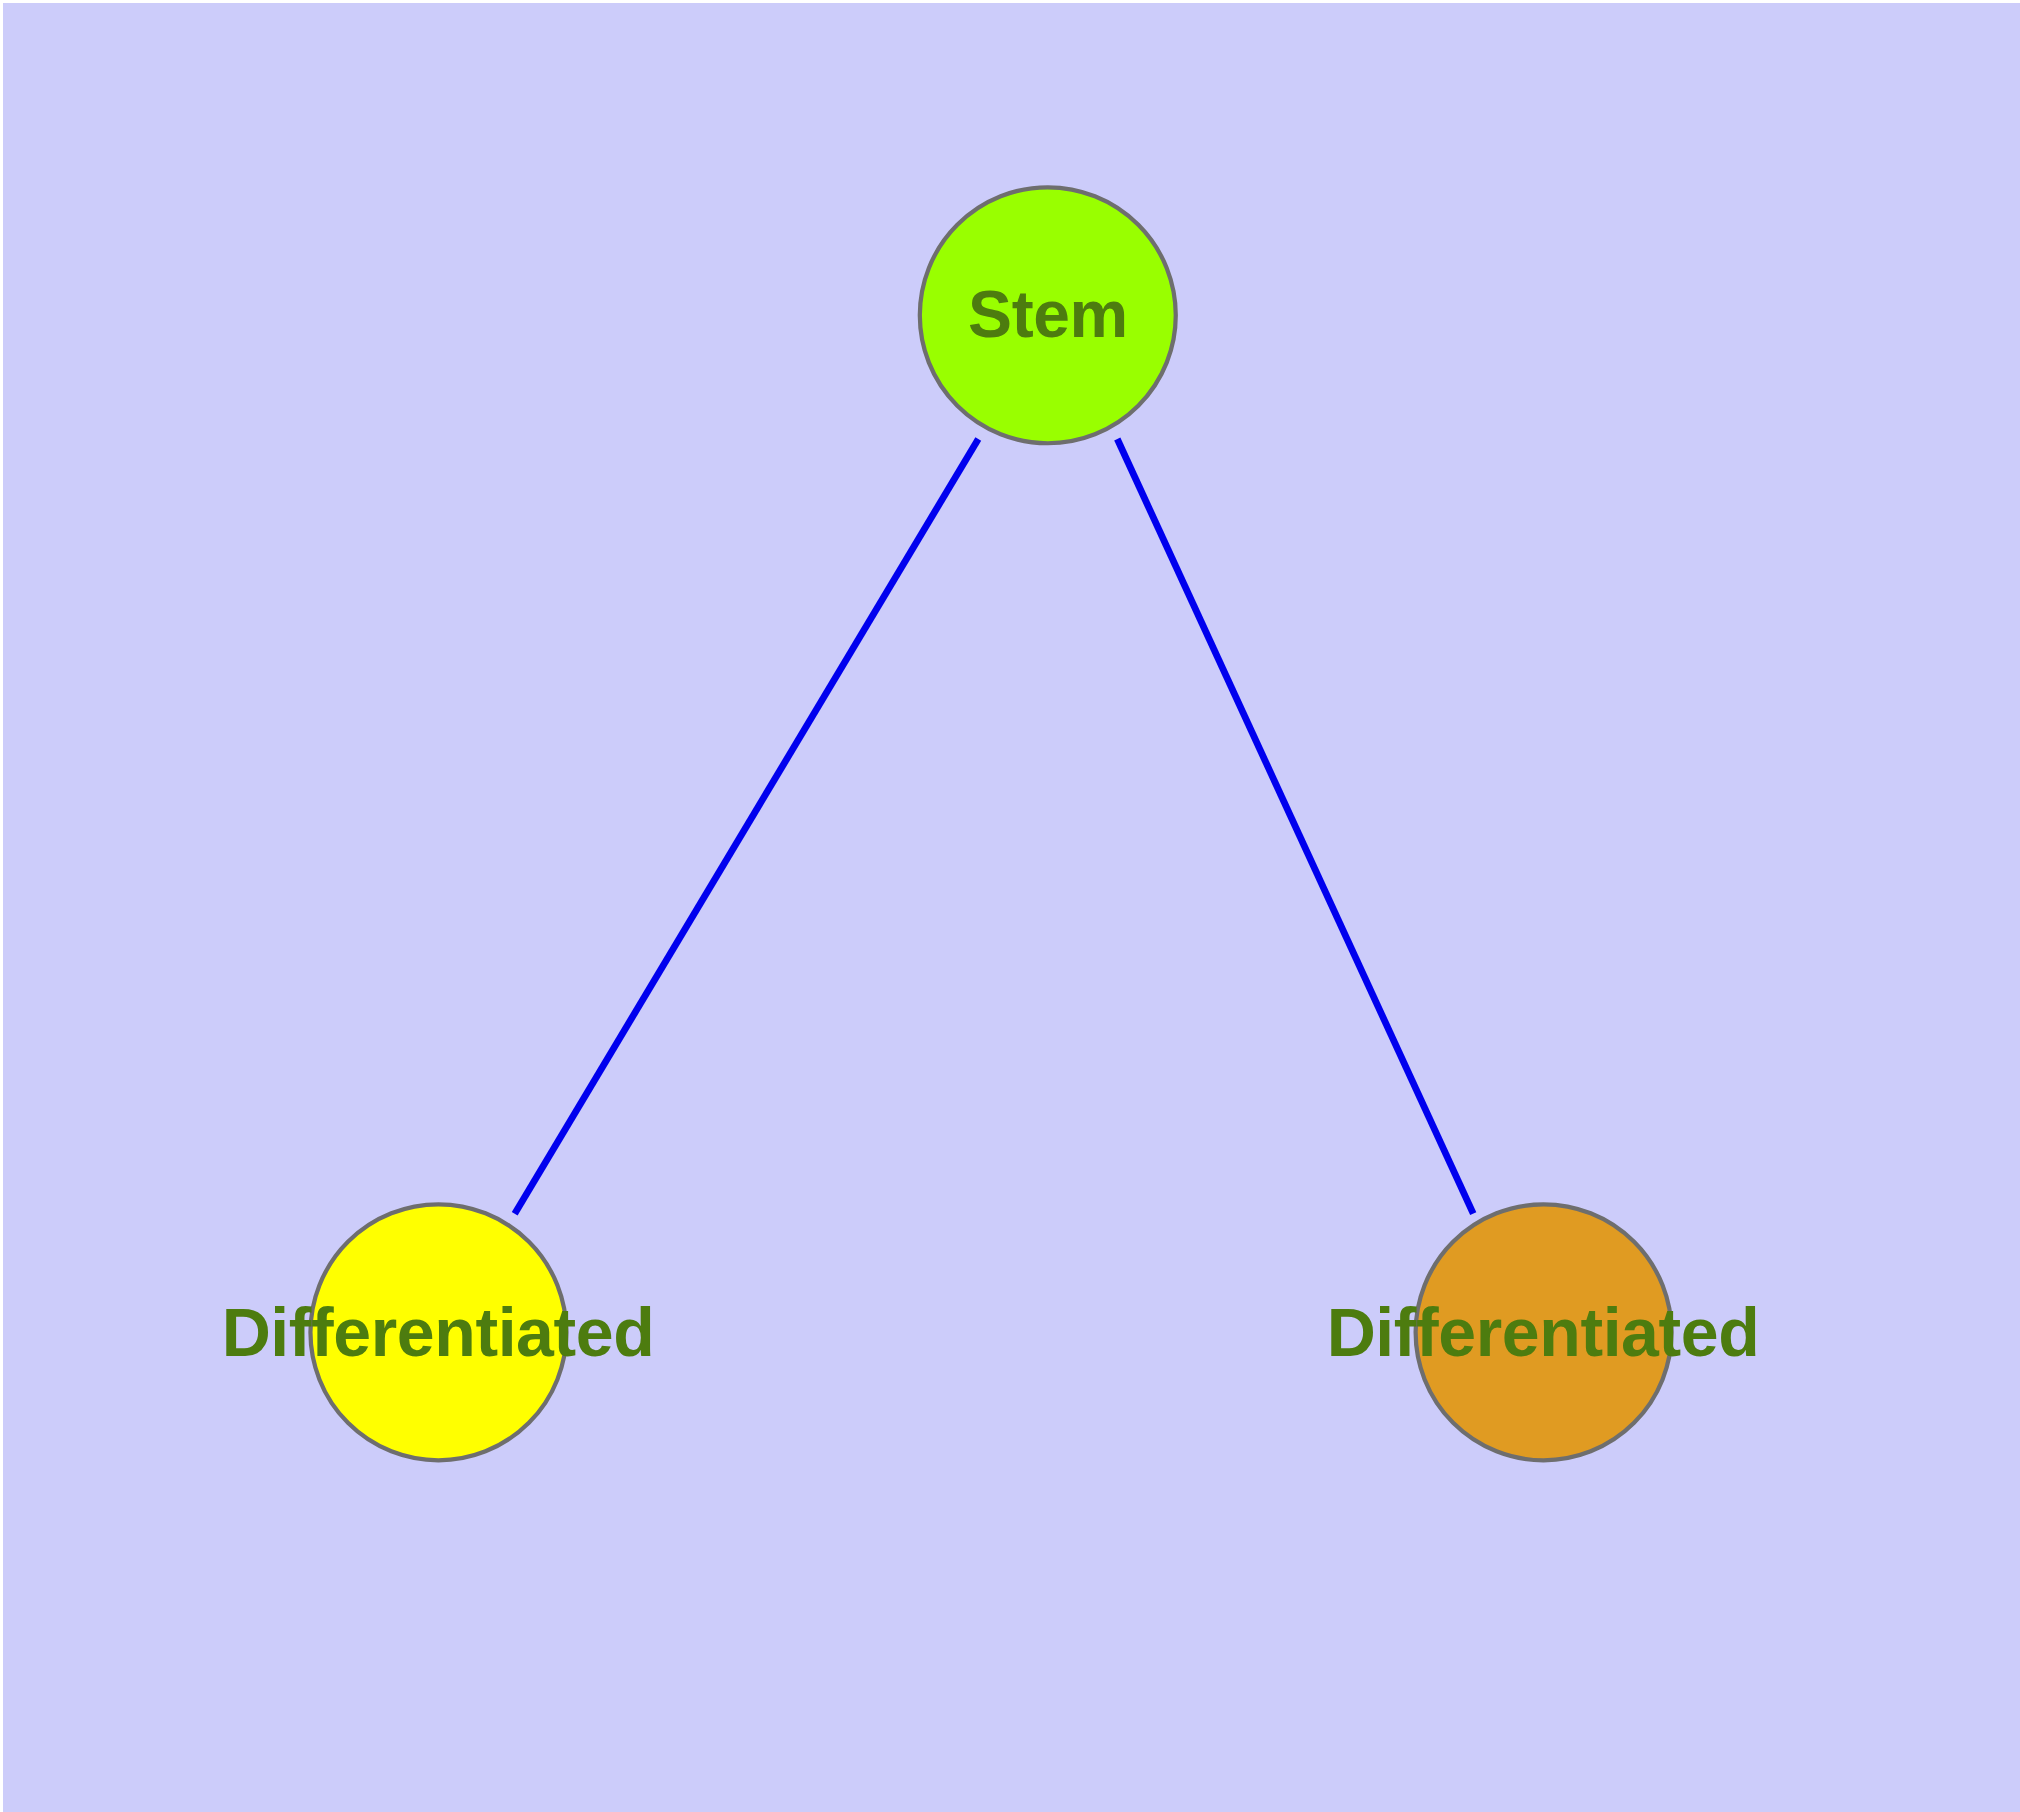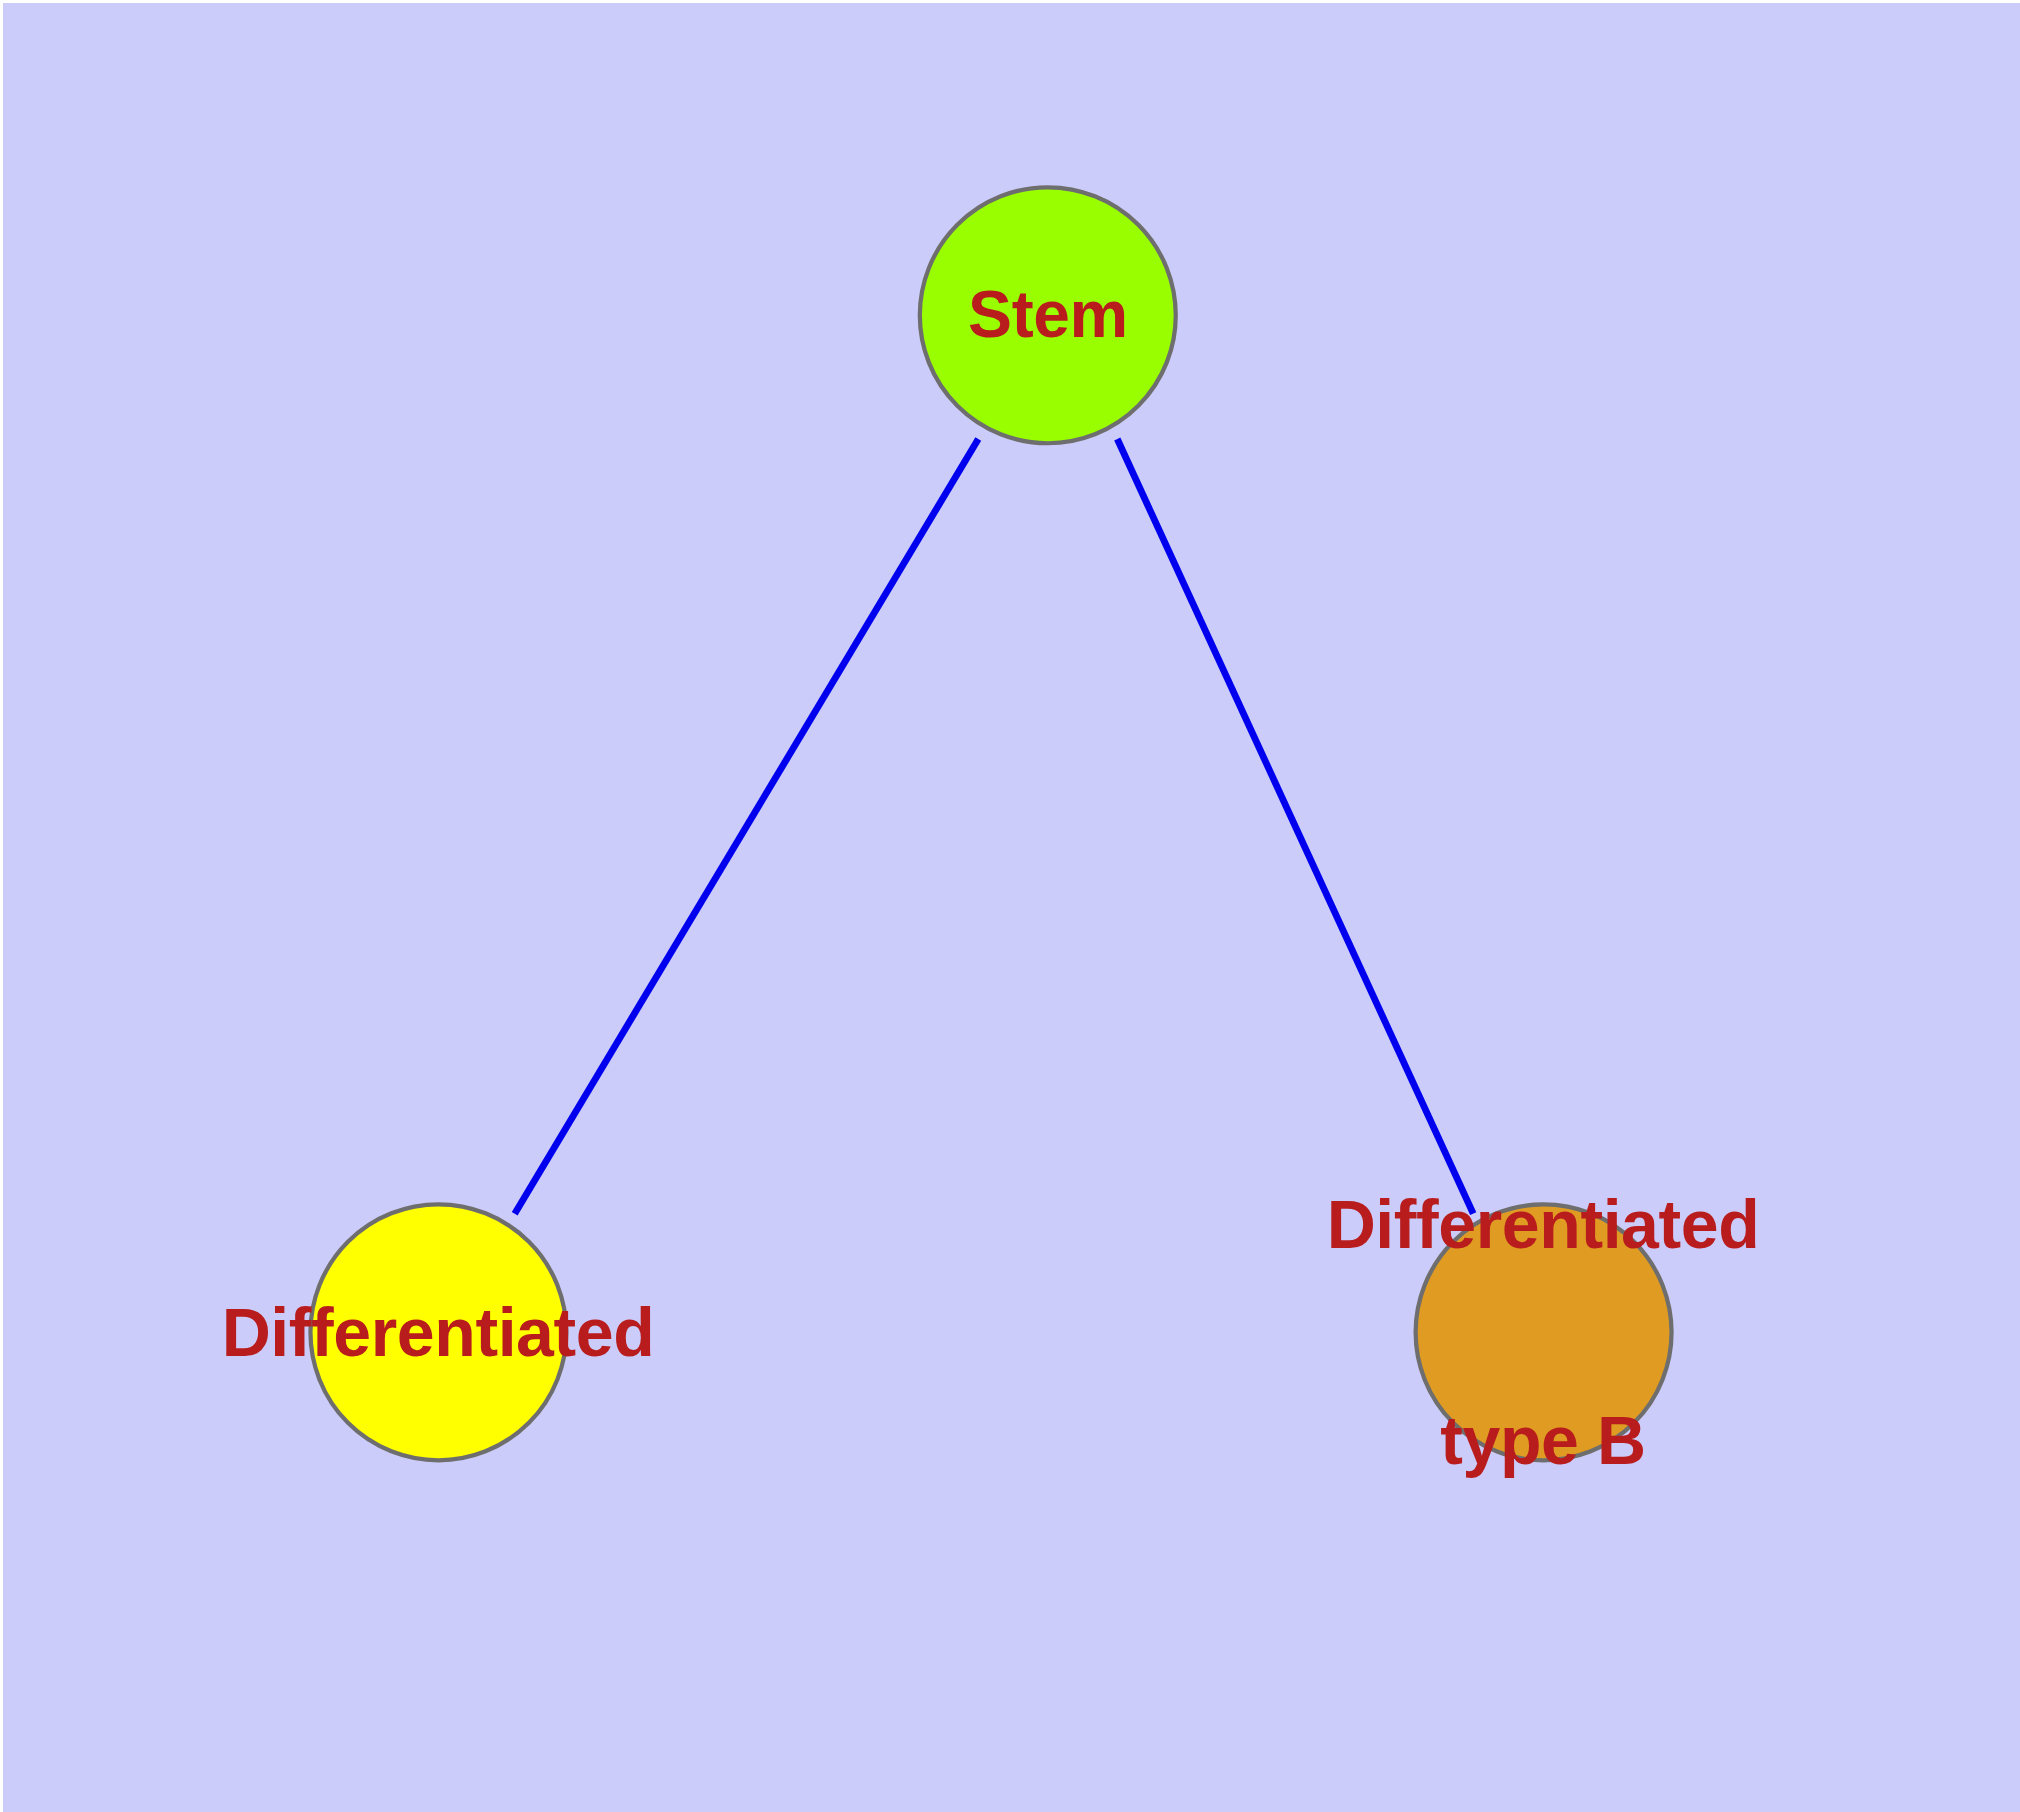--- a/index.html
+++ b/index.html
@@ -36,23 +36,23 @@
     stroke: #6e6e6e;
     stroke-width: 5;
   }
   .edge-line {
     stroke: #0000ee;
     stroke-width: 8;
     stroke-linecap: butt;
   }
   .node-label {
     position: absolute;
-    text-align: center;
+    text-align: right;
     font-weight: bold;
-    color: #b91c1c;
+    color: #4d7c0f;
     line-height: 1.06;
     white-space: pre;
     letter-spacing: -0.4px;
     pointer-events: none;
     transform: translate(-50%, -50%);
   }
   .node-label.root {
     font-size: 66px;
   }
   .node-label.leaf {
@@ -81,17 +81,16 @@
   <div class="node-label root" style="left:1048px; top:315px;">
     <div>Stem</div>
   </div>
 
   <div class="node-label leaf" style="left:438px; top:1332px;">
     <div>Differentiated</div>
   </div>
 
   <div class="node-label leaf" style="left:1543px; top:1332px;">
     <div>Differentiated</div>
-    <div>type B</div>
   </div>
 
 </div>
 
 
 </body></html>

